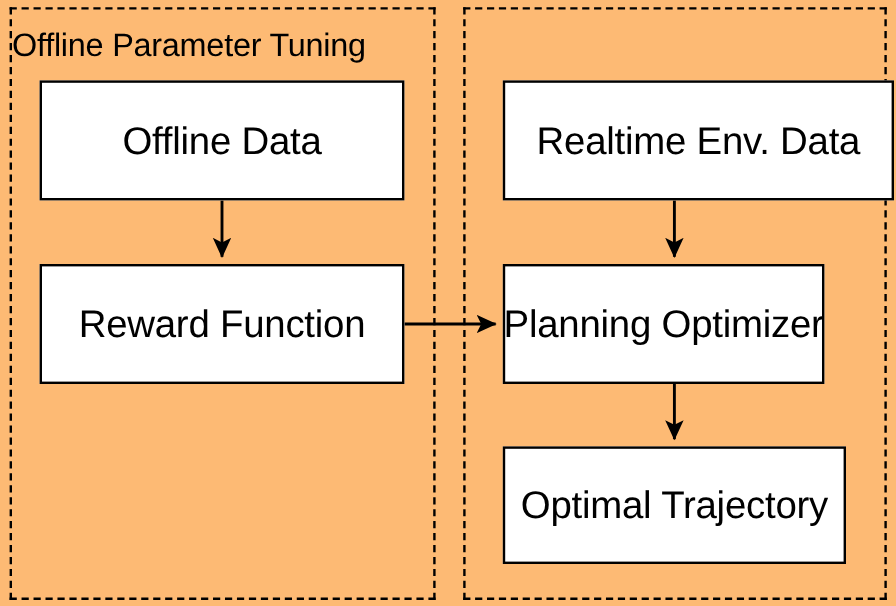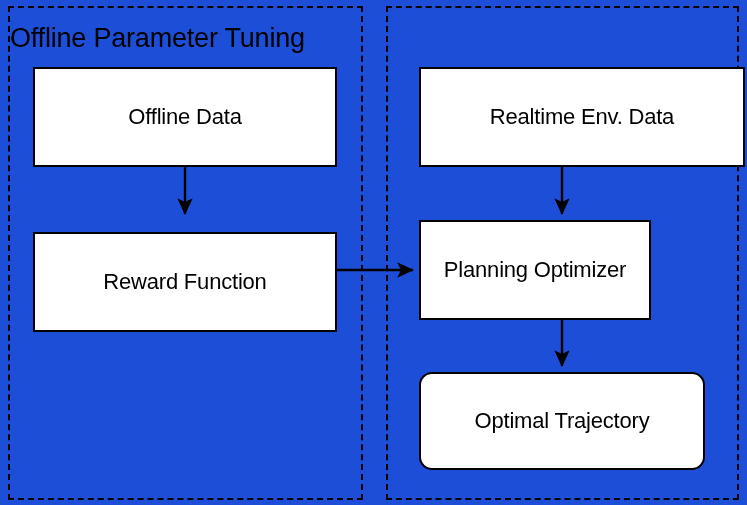--- a/index.html
+++ b/index.html
@@ -11,21 +11,21 @@
     width: 747px;
     height: 505px;
     font-family: "Liberation Sans", sans-serif;
     color: #000000;
     overflow: hidden;
   }
   #diagram {
     position: relative;
     width: 747px;
     height: 505px;
-    background: #1d4ed8;
+    background: #fdba74;
   }
   svg.canvas {
     position: absolute;
     left: 0;
     top: 0;
     width: 747px;
     height: 505px;
     display: block;
   }
   .panel {
@@ -65,57 +65,55 @@
   .node {
     position: absolute;
     box-sizing: border-box;
     border: 2px solid #000000;
     background: #ffffff;
     display: flex;
     align-items: center;
     justify-content: center;
   }
   .node-label {
-    font-size: 22px;
+    font-size: 32px;
     line-height: 30px;
     letter-spacing: -0.2px;
     white-space: nowrap;
     color: #000000;
   }
   #node-offline-data {
     left: 33px;
     top: 67px;
     width: 304px;
     height: 100px;
   }
   #node-reward-function {
     left: 33px;
     top: 220px;
     width: 304px;
     height: 100px;
-    margin-top: 12px;
   }
   #node-realtime-env-data {
     left: 419px;
     top: 67px;
     width: 326px;
     height: 100px;
   }
   #node-planning-optimizer {
     left: 419px;
     top: 220px;
-    width: 232px;
+    width: 268px;
     height: 100px;
   }
   #node-optimal-trajectory {
     left: 419px;
     top: 372px;
     width: 286px;
     height: 98px;
-    border-radius: 13px;
   }
 </style>
 </head>
 <body>
 
 <div id="diagram">
 
   <svg class="canvas" viewBox="0 0 747 505" xmlns="http://www.w3.org/2000/svg">
     <defs>
       <marker id="arrowhead" markerWidth="8" markerHeight="8" refX="6.6" refY="3.2" orient="auto" markerUnits="strokeWidth">

